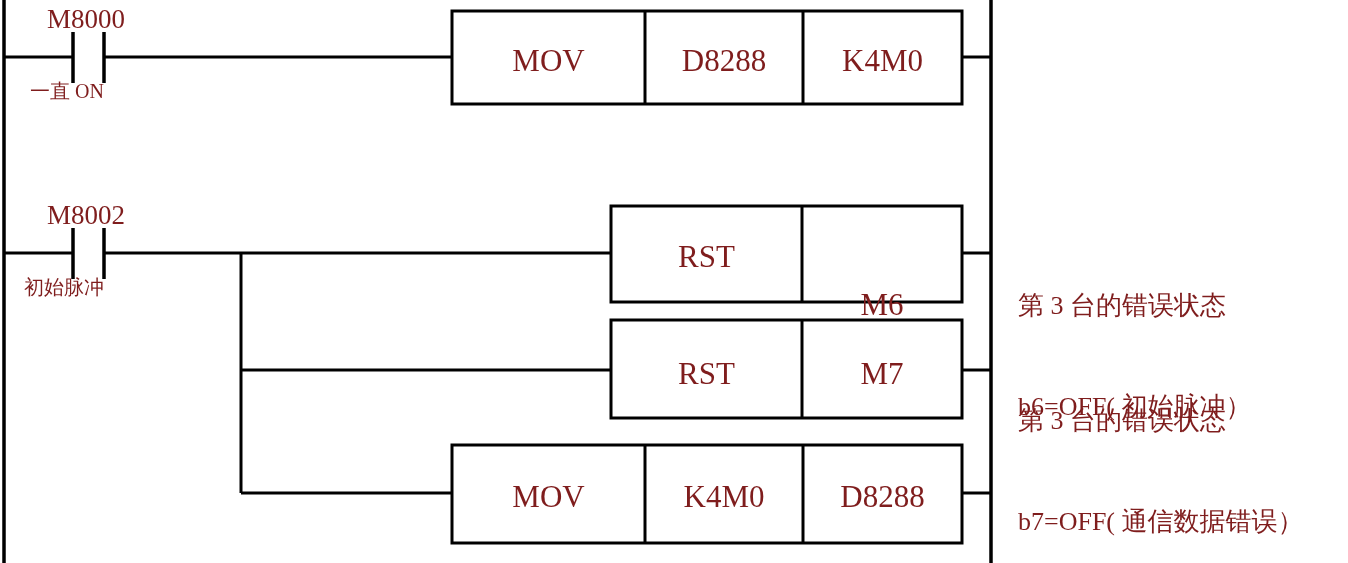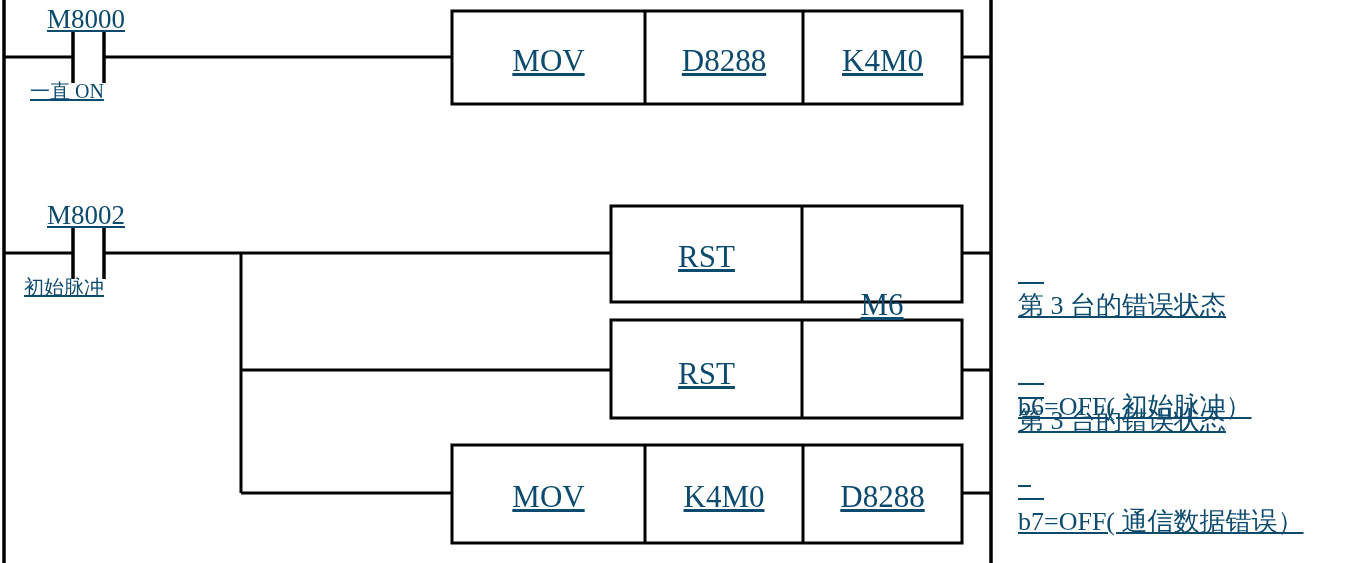--- a/index.html
+++ b/index.html
@@ -41,24 +41,23 @@
   .divider {
     stroke: #000000;
     stroke-width: 3;
   }
   .contact-bar {
     stroke: #000000;
     stroke-width: 3.5;
   }
   .txt {
     position: absolute;
-    color: #0c4a6e;
+    color: #7f1d1d;
     white-space: pre;
     line-height: 1.18;
-    text-decoration: underline;
   }
   .box-text {
     font-size: 31px;
     text-align: center;
   }
   .device-label {
     font-size: 27px;
   }
   .comment-label {
     font-size: 20px;
@@ -122,20 +121,21 @@
   <div class="txt box-text" style="left:645px; top:43px; width:158px;">D8288</div>
   <div class="txt box-text" style="left:803px; top:43px; width:159px;">K4M0</div>
 
   <div class="txt device-label" style="left:47px; top:200px;">M8002</div>
   <div class="txt comment-label" style="left:24px; top:276px;">初始脉冲</div>
 
   <div class="txt box-text" style="left:611px; top:239px; width:191px;">RST</div>
   <div class="txt box-text" style="left:802px; top:239px; width:160px;margin-top:48px;">M6</div>
 
   <div class="txt box-text" style="left:611px; top:356px; width:191px;">RST</div>
+  <div class="txt box-text" style="left:802px; top:356px; width:160px;">M7</div>
 
   <div class="txt box-text" style="left:452px; top:479px; width:193px;">MOV</div>
   <div class="txt box-text" style="left:645px; top:479px; width:158px;">K4M0</div>
   <div class="txt box-text" style="left:803px; top:479px; width:159px;">D8288</div>
 
   <div class="txt annotation" style="left:1018px; top:221px;">
     <div>第 3 台的错误状态</div>
     <div>b6=OFF( 初始脉冲）</div>
   </div>
 

